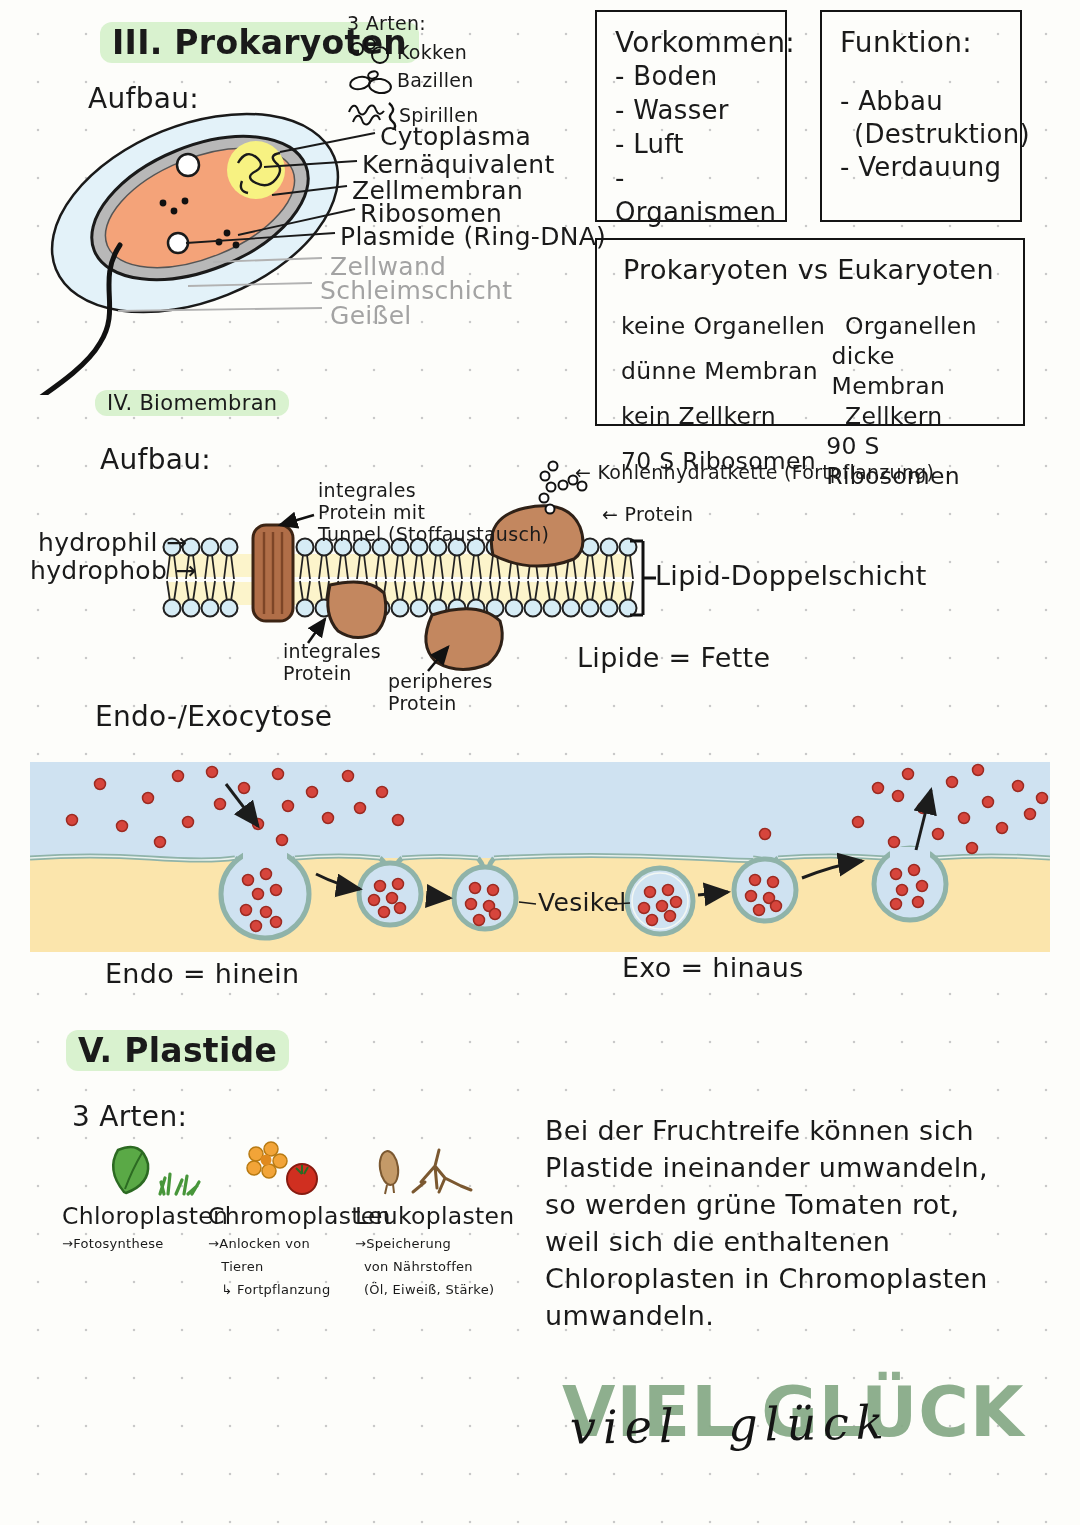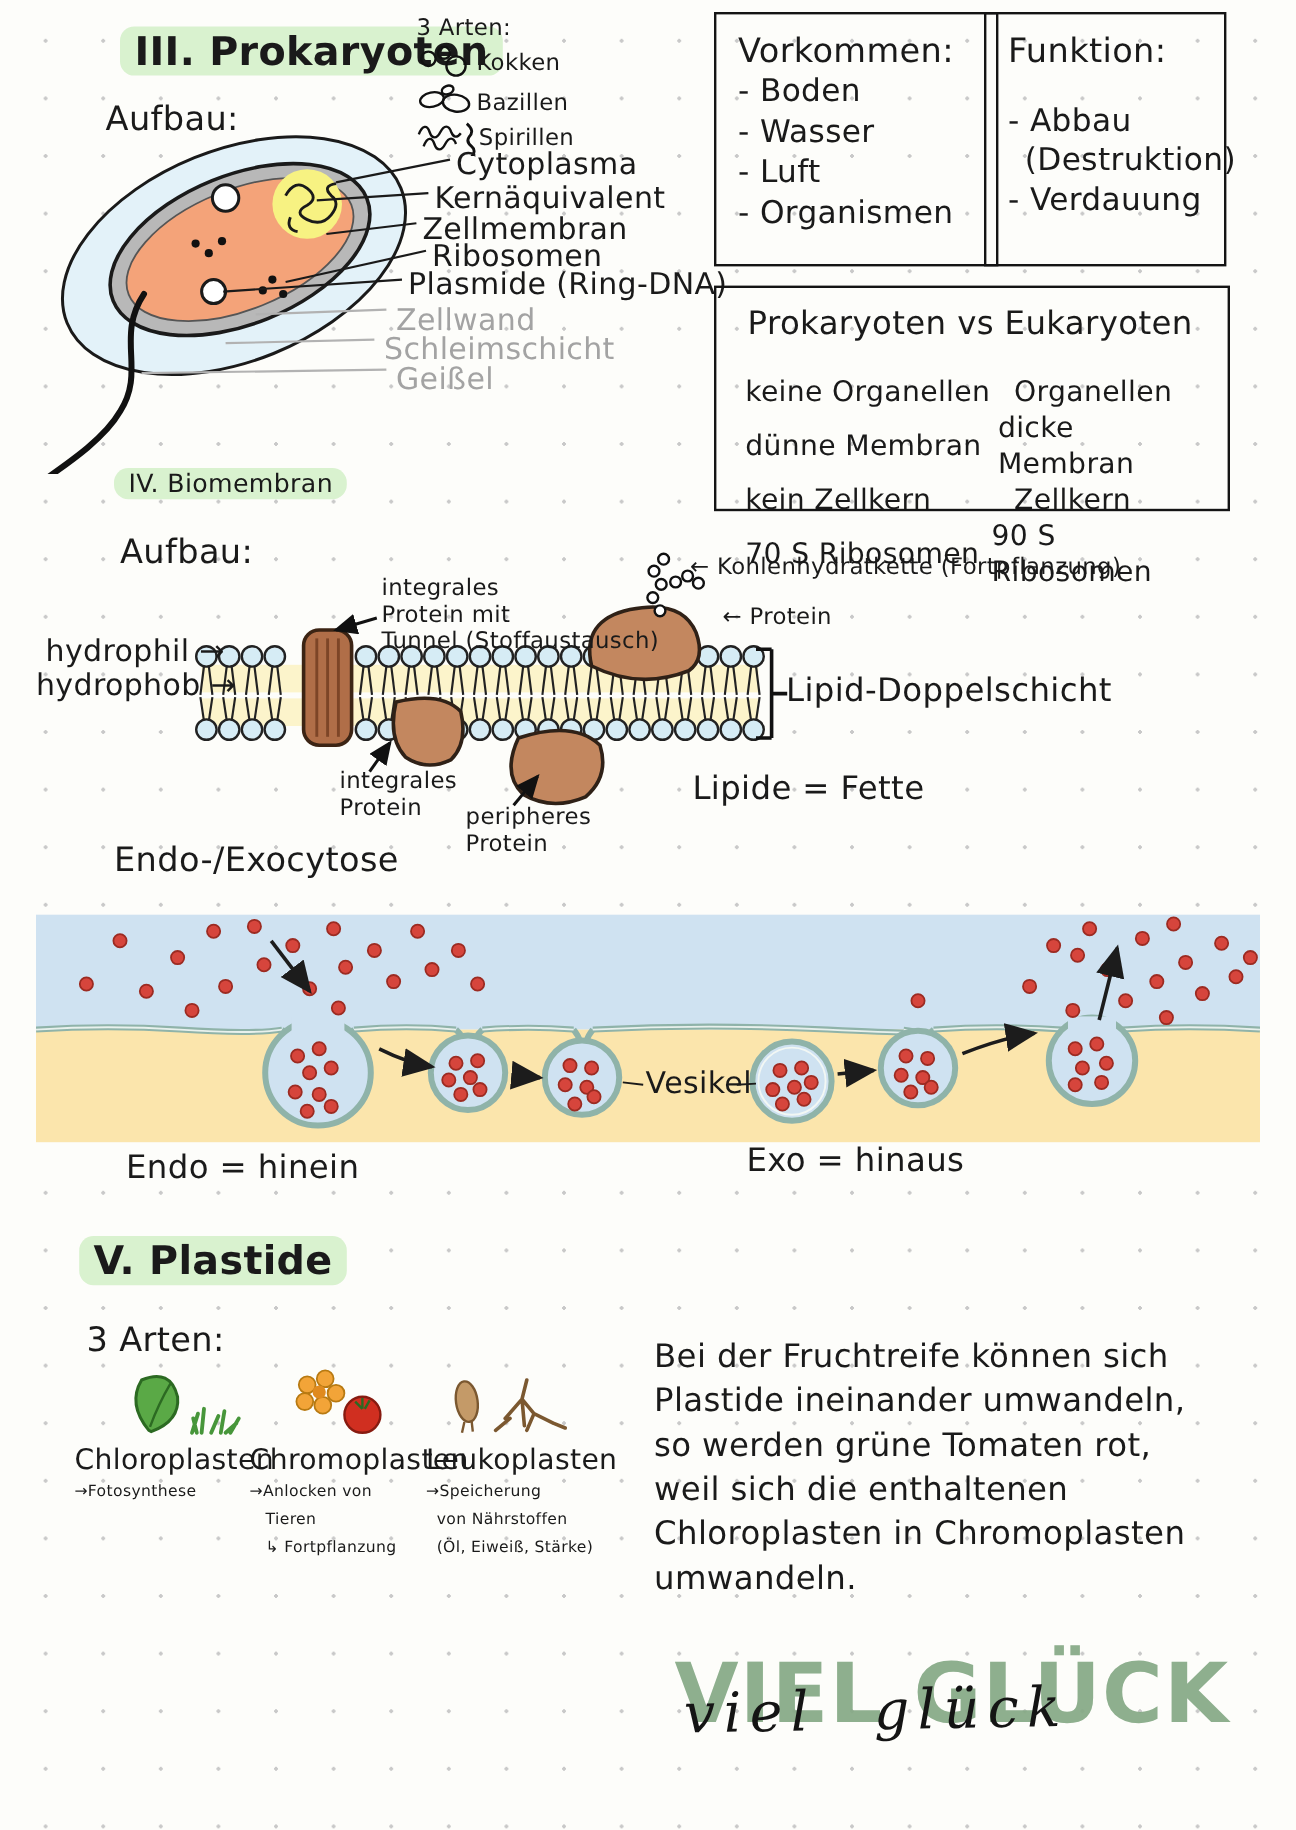--- a/index.html
+++ b/index.html
@@ -45,21 +45,21 @@
     <div style="display:flex;align-items:center;margin-top:4px">
       <svg width="50" height="28">
         <g fill="none" stroke="#111" stroke-width="2">
           <circle cx="10" cy="11" r="6"></circle>
             <circle cx="23" cy="6" r="5"></circle>
             <circle cx="33" cy="17" r="8"></circle>
         </g>
       </svg>
       <span class="t20">Kokken</span>
     </div>
-    <div style="display:flex;align-items:flex-end;margin-top:3px">
+    <div style="display:flex;align-items:flex-start;margin-top:3px">
       <svg width="50" height="28">
         <g fill="none" stroke="#111" stroke-width="2">
           <ellipse cx="13" cy="14" rx="10" ry="6" transform="rotate(-12 13 14)"></ellipse>
           <ellipse cx="33" cy="17" rx="11" ry="7" transform="rotate(8 33 17)"></ellipse>
           <ellipse cx="26" cy="6" rx="5" ry="3.5" transform="rotate(-20 26 6)"></ellipse>
         </g>
       </svg>
       <span class="t20">Bazillen</span>
     </div>
     <div style="display:flex;align-items:center;margin-top:3px">
@@ -107,21 +107,21 @@
 
   <div class="abs t22" style="left:380px;top:122px">Cytoplasma</div>
   <div class="abs t22" style="left:362px;top:150px">Kernäquivalent</div>
   <div class="abs t22" style="left:352px;top:176px">Zellmembran</div>
   <div class="abs t22" style="left:360px;top:199px">Ribosomen</div>
   <div class="abs t22" style="left:340px;top:222px">Plasmide (Ring-DNA)</div>
   <div class="abs t22 gray" style="left:330px;top:252px">Zellwand</div>
   <div class="abs t22 gray" style="left:320px;top:276px">Schleimschicht</div>
   <div class="abs t22 gray" style="left:330px;top:301px">Geißel</div>
 
-  <div class="abs nbox" style="left:595px;top:10px;width:237px;height:212px">
+  <div class="abs nbox" style="left:595px;top:10px;width:192px;height:212px">
     <div class="title">Vorkommen:</div>
     <div style="font-size:26px;line-height:34px">
       <div>- Boden</div>
       <div>- Wasser</div>
       <div>- Luft</div>
       <div>- Organismen</div>
     </div>
   </div>
 
   <div class="abs nbox" style="left:820px;top:10px;width:202px;height:212px">

